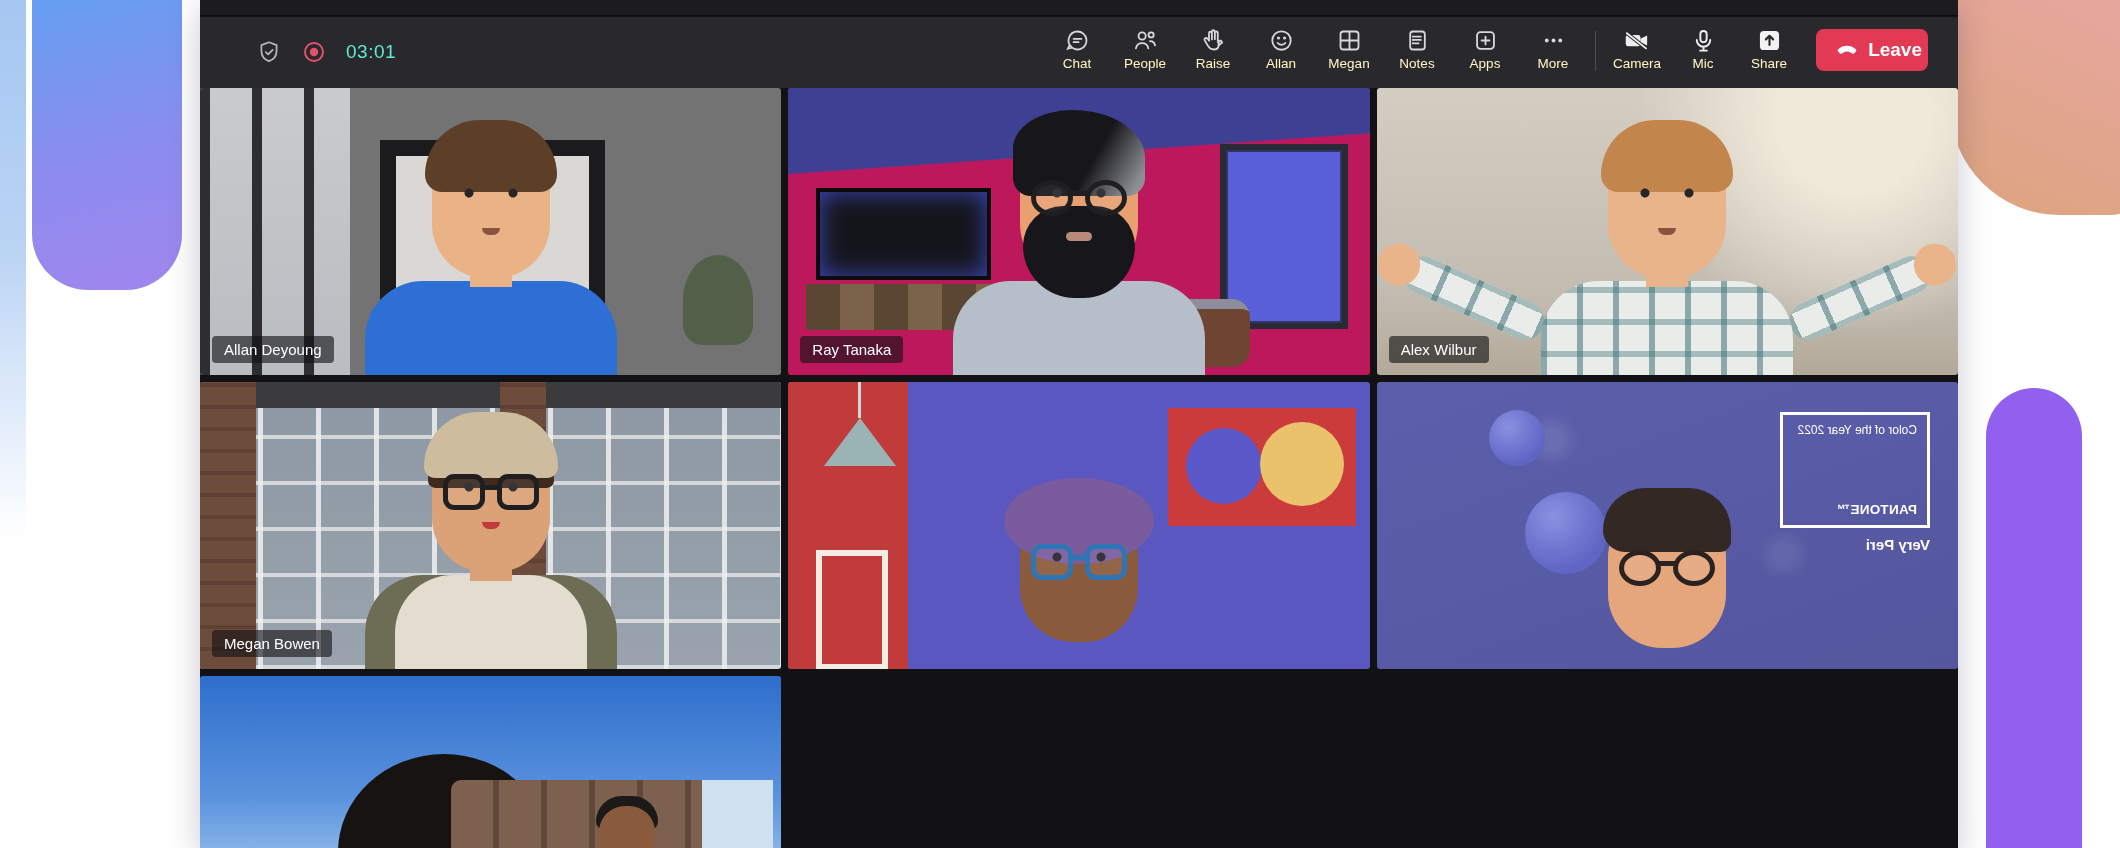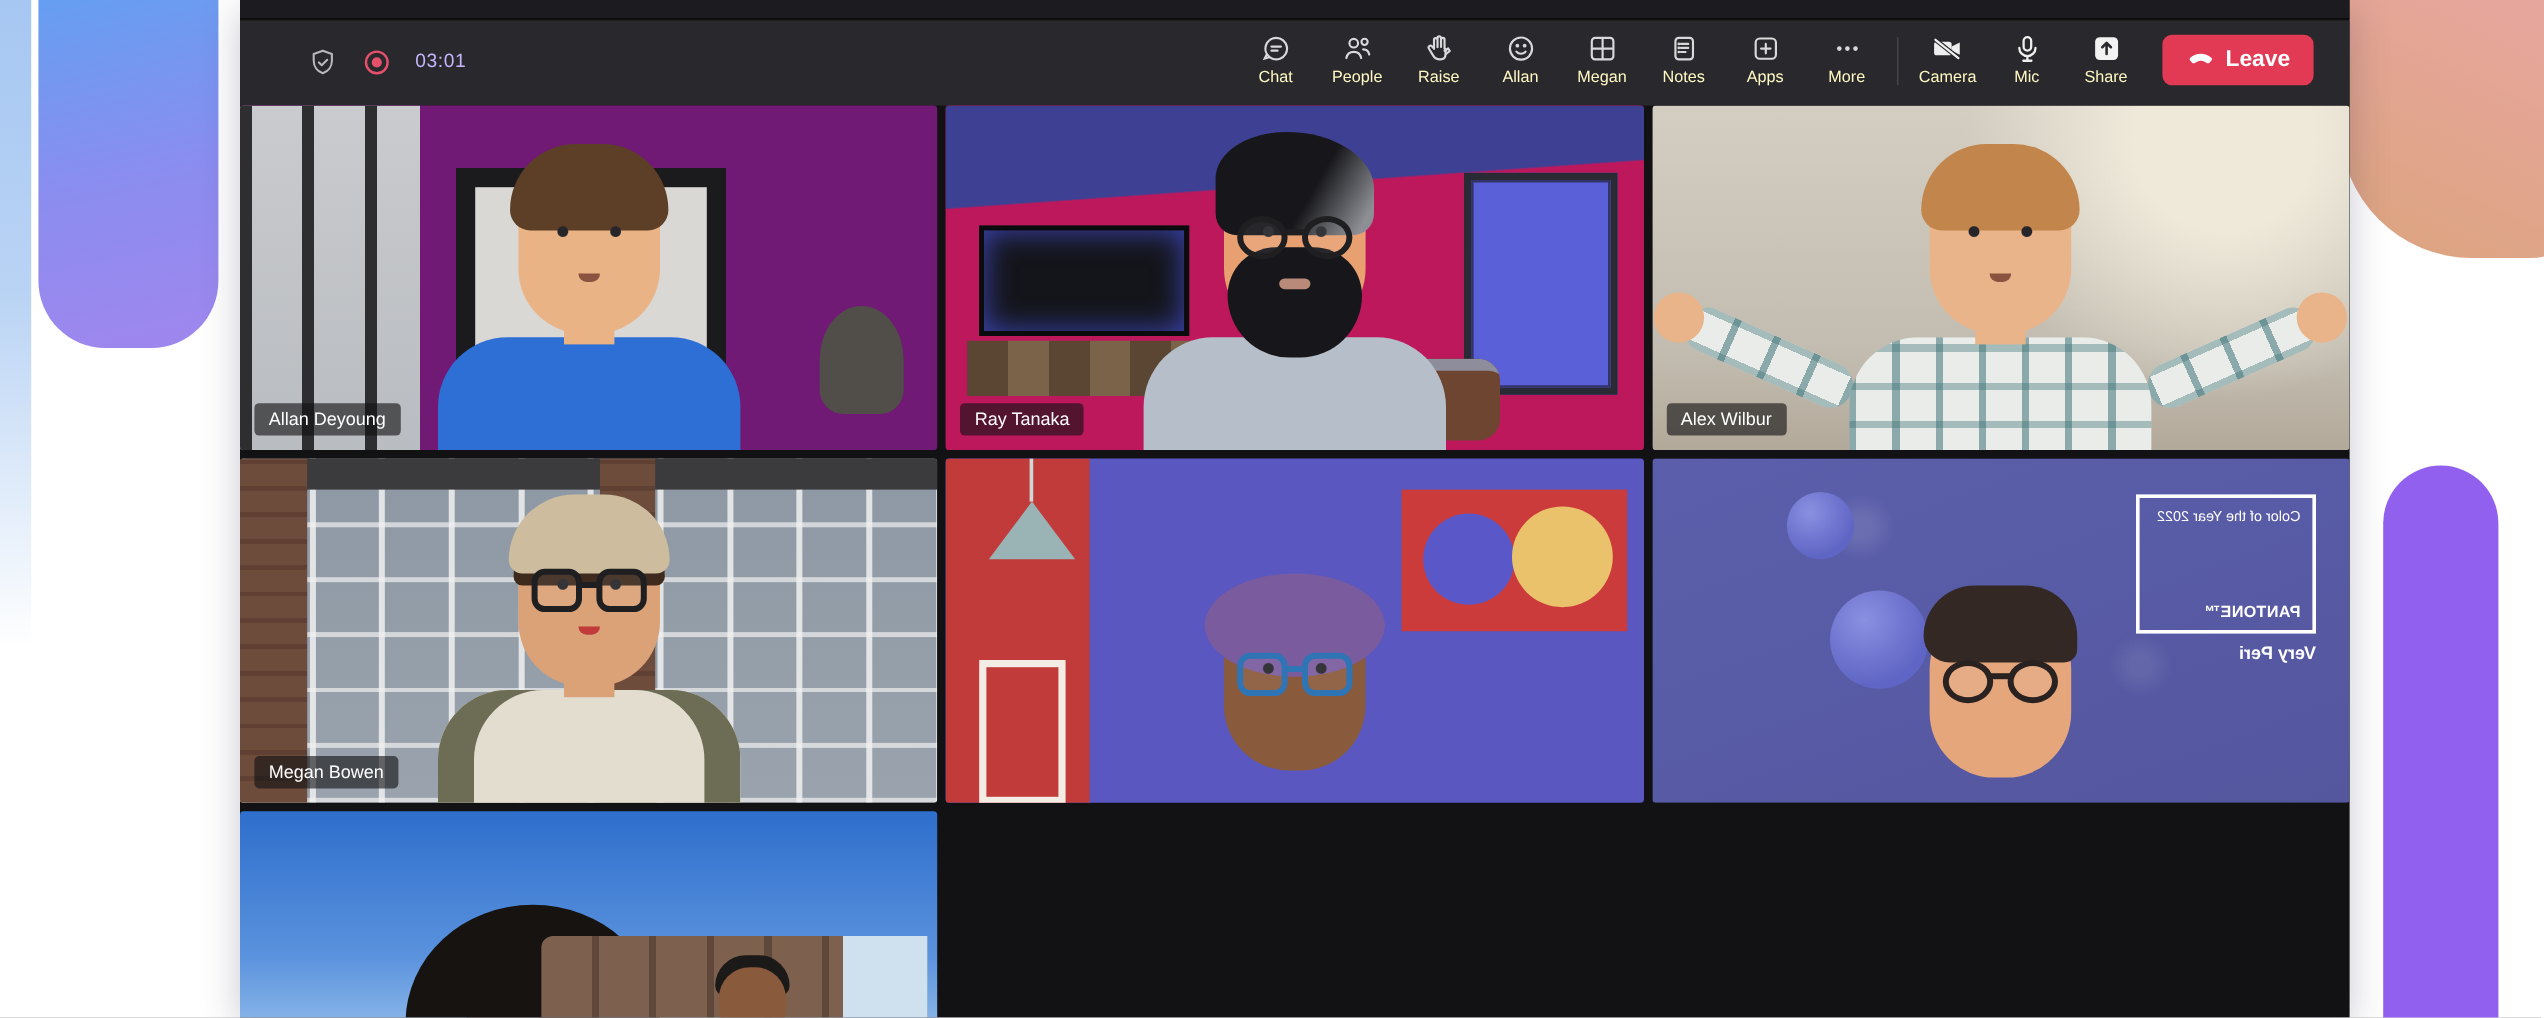--- a/index.html
+++ b/index.html
@@ -20,33 +20,33 @@
   .app{position:absolute;left:200px;top:0;width:1758px;height:848px;background:#121214;
     overflow:hidden;z-index:2;box-shadow:0 8px 30px rgba(40,40,80,.25);}
   .titlebar{position:absolute;left:0;top:0;width:100%;height:16px;background:#1c1b1f;
     border-bottom:1px solid #0c0c0d;color:#8a8a8e;font-size:10px;text-align:center;line-height:16px;
     overflow:hidden;}
   .toolbar{position:absolute;left:0;top:17px;width:100%;height:71px;background:#29282c;}
 
   
   .status{position:absolute;left:56px;top:0;height:58px;display:flex;align-items:center;gap:20px;padding-top:12px;}
   .status svg{display:block;}
-  .timer{color:#c4b5fd;font-size:16px;letter-spacing:.5px;}
+  .timer{color:#5eead4;font-size:19px;letter-spacing:.5px;}
 
   
   .controls{position:absolute;right:30px;top:4px;height:64px;display:flex;align-items:flex-start;}
   .tbtn{width:68px;height:62px;display:flex;flex-direction:column;align-items:center;gap:3px;
     padding-top:6px;background:none;border:none;cursor:pointer;}
   .tbtn.device{width:66px;}
   .tbtn svg{display:block;}
   .tbtn .lbl{font-size:13.5px;color:#fef9c3;line-height:14px;text-align:center;}
   .tdivider{width:1px;height:40px;background:#4d4c50;margin:10px 8px 0 8px;}
-  .leave{margin-left:14px;margin-top:8px;width:126px;height:42px;border:none;border-radius:8px;
+  .leave{margin-left:14px;margin-top:8px;width:112px;height:42px;border:none;border-radius:8px;
     background:#e23a55;color:#fff;font-size:19px;font-weight:bold;display:flex;align-items:center;
-    justify-content:center;gap:9px;cursor:pointer;font-family:inherit;}
+    justify-content:flex-end;gap:9px;cursor:pointer;font-family:inherit;}
 
   
   .grid{position:absolute;left:0;top:88px;width:1758px;height:880px;display:grid;
     grid-template-columns:1fr 1fr 1fr;grid-template-rows:287px 287px 287px;gap:7px;}
   .tile{position:relative;overflow:hidden;border-radius:3px;background:#333;}
   .tile.speaking{border:4px solid #767be8;}
   .scene{position:absolute;inset:0;}
   .name-tag{position:absolute;left:12px;bottom:12px;background:rgba(18,18,20,.62);color:#fff;
     font-size:15px;padding:5px 12px;border-radius:4px;white-space:nowrap;z-index:9;}
 
@@ -71,21 +71,21 @@
   .glasses.round i{border-radius:50%;}
   .glasses::before{content:"";position:absolute;left:50%;top:11px;transform:translateX(-50%);
     width:16px;height:5px;background:var(--frame,#1f1f22);}
   .beard{position:absolute;top:66px;left:50%;transform:translateX(-50%);width:112px;height:92px;
     background:var(--hair,#222);border-radius:42px 42px 54px 54px;z-index:5;}
   .beard .bmouth{position:absolute;top:26px;left:50%;transform:translateX(-50%);width:26px;height:9px;
     border-radius:8px;background:#b98a7a;}
 
   
   
-  .t1{--skin:#eab386;--hair:#5d3f28;--shirt:#2e6fd6;background:#701a75;padding-left:32px;}
+  .t1{--skin:#eab386;--hair:#5d3f28;--shirt:#2e6fd6;background:#737373;padding-left:32px;}
   .t1 .win-l{position:absolute;left:0;top:0;width:150px;height:100%;background:
     repeating-linear-gradient(90deg,#2e2e30 0 10px,rgba(0,0,0,0) 10px 52px),
     linear-gradient(180deg,#c9cbce,#b9bcc0);}
   .t1 .art{position:absolute;left:180px;top:52px;width:225px;height:205px;border:16px solid #1b1b1d;
     background:#d9d8d5;}
   .t1 .plant{position:absolute;right:28px;bottom:30px;width:70px;height:90px;border-radius:50% 50% 20px 20px;
     background:#4a5a3e;opacity:.8;}
   
   .t2{--skin:#e8a070;--hair:#17171b;--shirt:#b6bfc9;background:#be185d;}
   .t2 .ceil{position:absolute;left:0;top:0;width:100%;height:100%;

